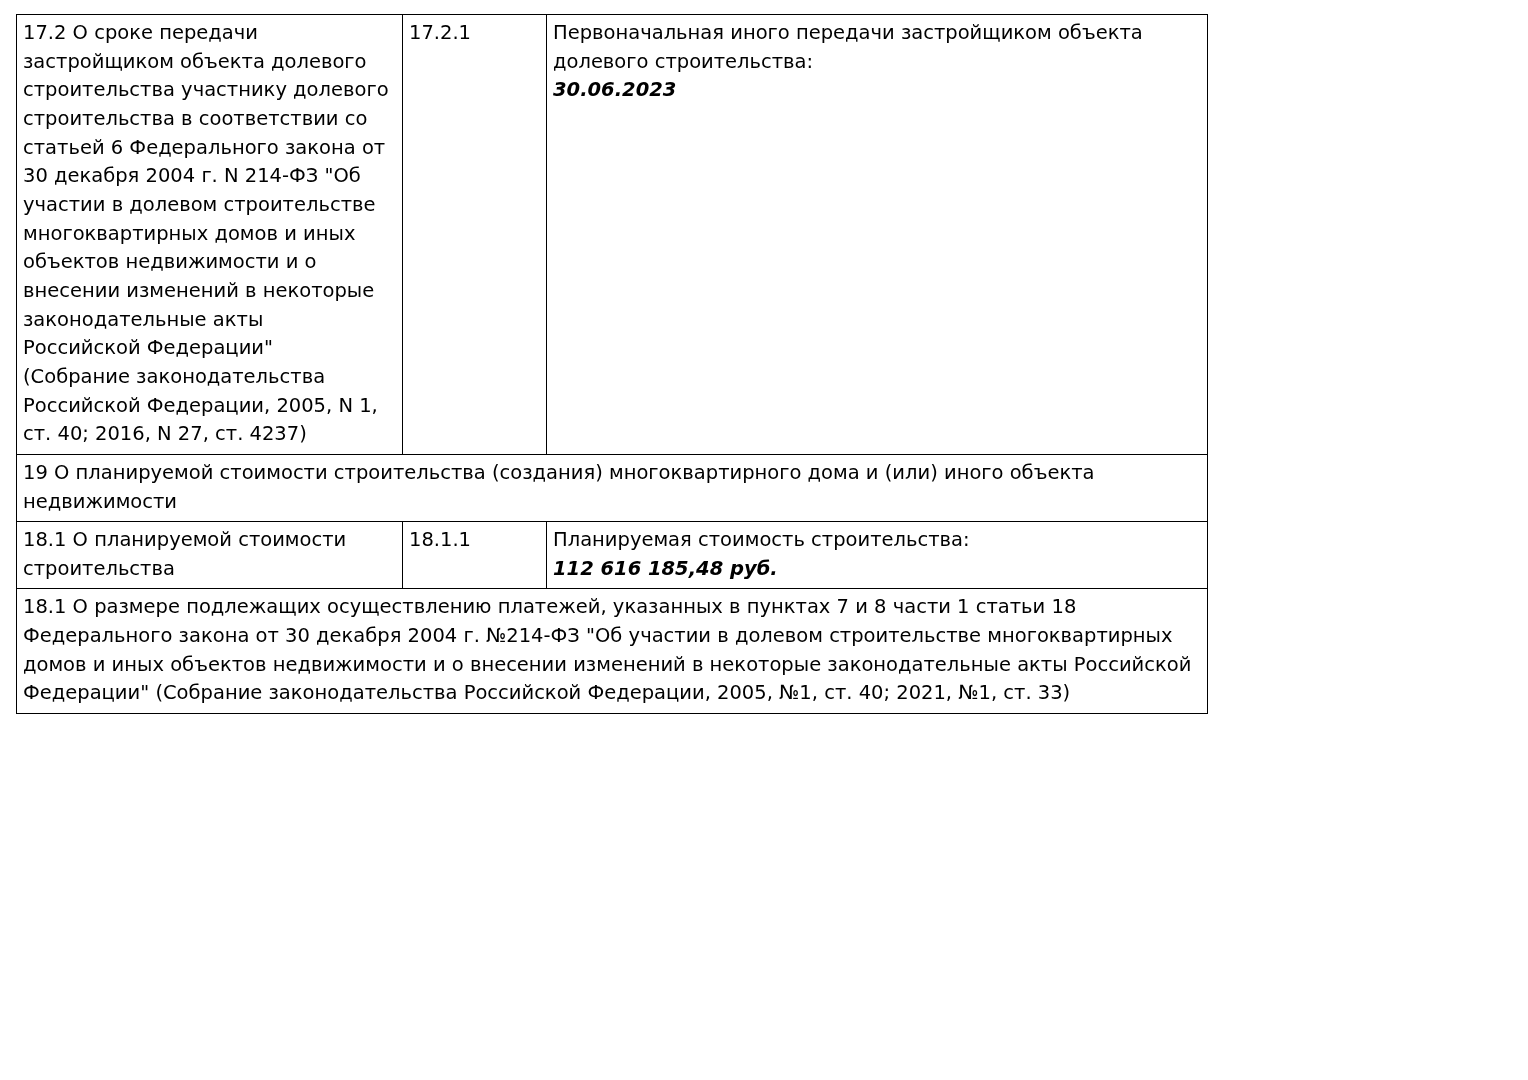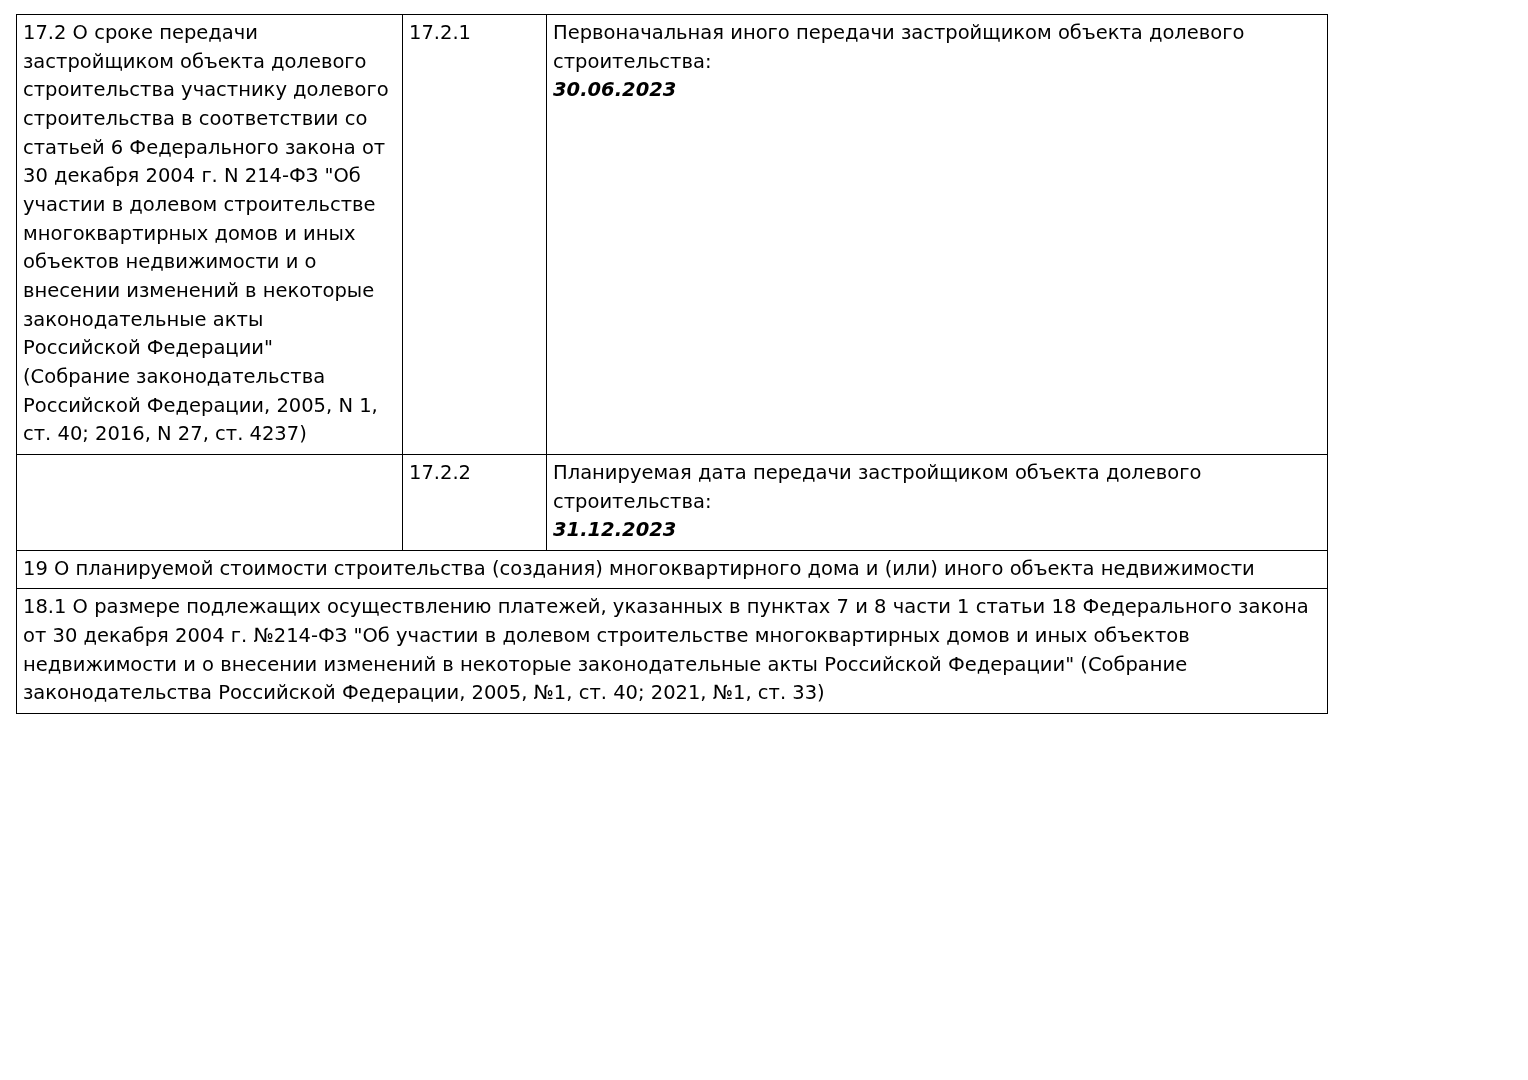--- a/index.html
+++ b/index.html
@@ -15,21 +15,21 @@
   }
   .page {
     width: 1528px;
     min-height: 1080px;
     position: relative;
     box-sizing: border-box;
     padding: 14px 16px 0 16px;
   }
   table.doc-table {
     border-collapse: collapse;
-    width: 1312px;
+    width: 1192px;
     table-layout: fixed;
   }
   table.doc-table td {
     border: 1px solid #000000;
     vertical-align: top;
     padding: 4px 6px 5px 6px;
     font-size: 19.5px;
     line-height: 1.47;
     font-family: "DejaVu Sans", sans-serif;
   }
@@ -70,36 +70,36 @@
         </td>
         <td class="col-b mid-label">
           <span>17.2.1</span>
         </td>
         <td class="col-c mid-label">
           <div>Первоначальная иного передачи застройщиком объекта долевого строительства:</div>
           <div class="val-bold">30.06.2023</div>
         </td>
       </tr>
 
-      <tr>
-        <td class="col-a">
-          <span class="cell-text"></span>
-        </td>
-        <td class="col-b center-v">
-          <span>17.2.2</span>
-        </td>
-        <td class="col-c">
-          <div>Планируемая дата передачи застройщиком объекта долевого строительства:</div>
-          <div class="val-bold">31.12.2023</div>
-        </td>
-      </tr>
 
       <tr class="full-row">
         <td colspan="3">19 О планируемой стоимости строительства (создания) многоквартирного дома и (или) иного объекта недвижимости</td>
       </tr>
 
+      <tr>
+        <td class="col-a">
+          <span class="cell-text">18.1 О планируемой стоимости строительства</span>
+        </td>
+        <td class="col-b center-v">
+          <span>18.1.1</span>
+        </td>
+        <td class="col-c">
+          <div>Планируемая стоимость строительства:</div>
+          <div class="val-bold">112 616 185,48 руб.</div>
+        </td>
+      </tr>
 
       <tr class="full-row">
         <td colspan="3">18.1 О размере подлежащих осуществлению платежей, указанных в пунктах 7 и 8 части 1 статьи 18 Федерального закона от 30 декабря 2004 г. №214-ФЗ "Об участии в долевом строительстве многоквартирных домов и иных объектов недвижимости и о внесении изменений в некоторые законодательные акты Российской Федерации" (Собрание законодательства Российской Федерации, 2005, №1, ст. 40; 2021, №1, ст. 33)</td>
       </tr>
     </tbody>
   </table>
 </div>
 
 </body></html>

